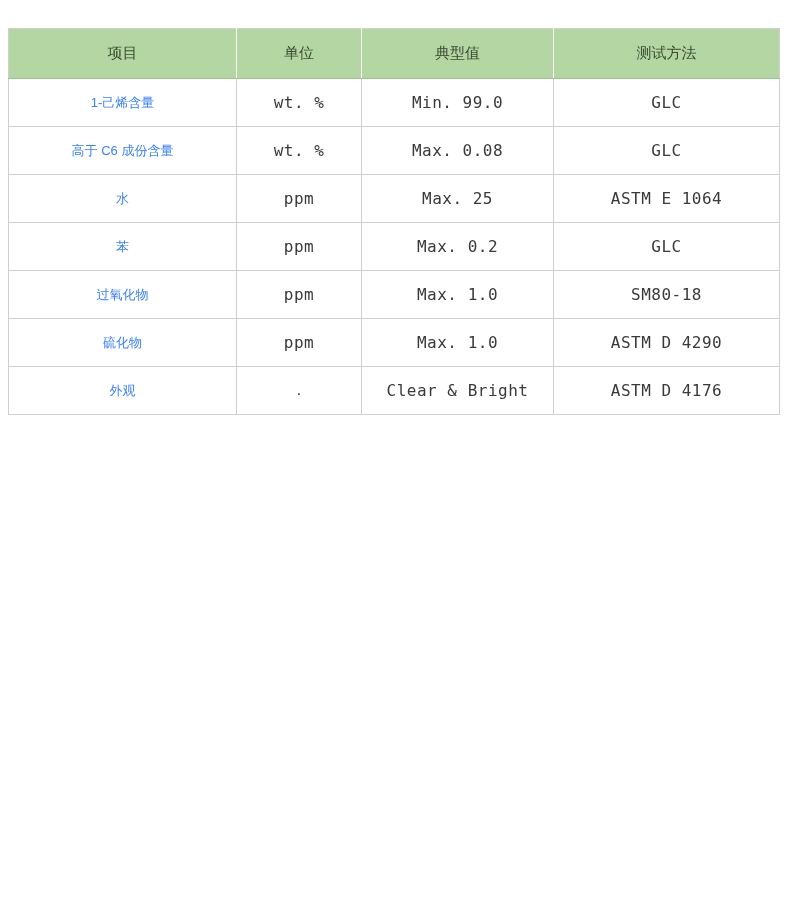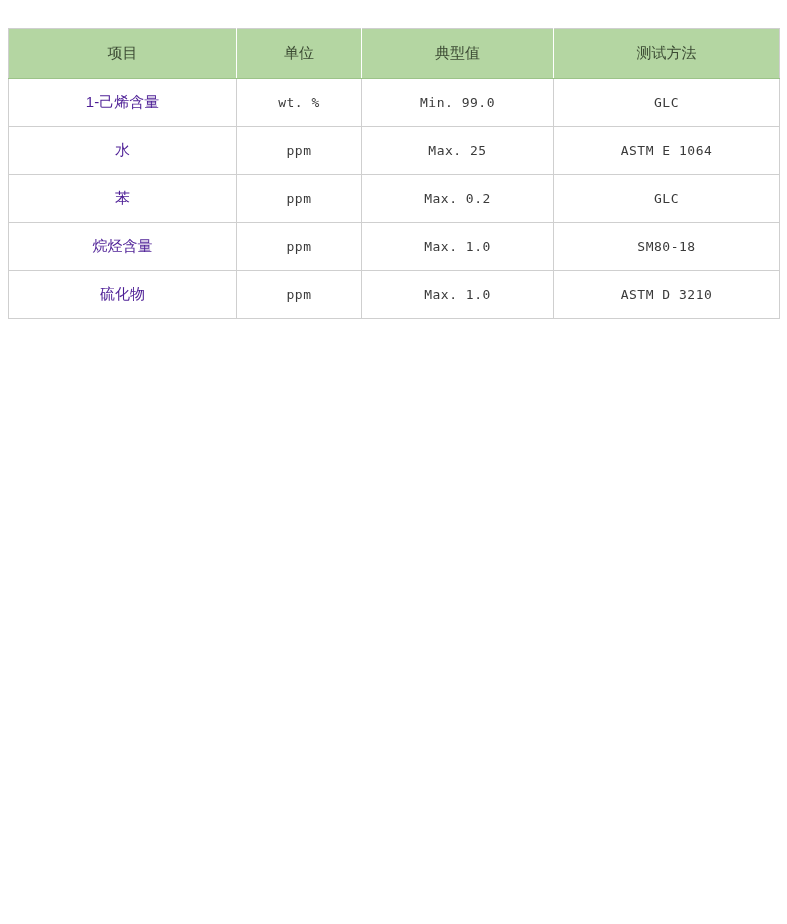--- a/index.html
+++ b/index.html
@@ -47,26 +47,26 @@
     font-size: 15px;
     font-weight: normal;
     height: 50px;
     border-right: 1px solid #ffffff;
     border-bottom: 1px solid #9cc389;
   }
   table.spec-table thead th:last-child {
     border-right: 1px solid #cfcfcf;
   }
   td.item-cell {
-    font-size: 15px;
-    color: #4c1d95;
+    font-size: 13px;
+    color: #3b82f6;
   }
   td.mono-cell {
     font-family: "DejaVu Sans Mono", "Liberation Mono", monospace;
-    font-size: 13px;
+    font-size: 16px;
     letter-spacing: 0.5px;
     color: #3a3a3a;
   }
   td.dot-cell {
     font-family: "DejaVu Sans Mono", "Liberation Mono", monospace;
     font-size: 13px;
     color: #3a3a3a;
   }
 </style>
 </head>
@@ -89,38 +89,50 @@
       </tr>
     </thead>
     <tbody>
       <tr>
         <td class="item-cell">1-己烯含量</td>
         <td class="mono-cell">wt. %</td>
         <td class="mono-cell">Min. 99.0</td>
         <td class="mono-cell">GLC</td>
       </tr>
       <tr>
+        <td class="item-cell">高于 C6 成份含量</td>
+        <td class="mono-cell">wt. %</td>
+        <td class="mono-cell">Max. 0.08</td>
+        <td class="mono-cell">GLC</td>
+      </tr>
+      <tr>
         <td class="item-cell">水</td>
         <td class="mono-cell">ppm</td>
         <td class="mono-cell">Max. 25</td>
         <td class="mono-cell">ASTM E 1064</td>
       </tr>
       <tr>
         <td class="item-cell">苯</td>
         <td class="mono-cell">ppm</td>
         <td class="mono-cell">Max. 0.2</td>
         <td class="mono-cell">GLC</td>
       </tr>
       <tr>
-        <td class="item-cell">烷烃含量</td>
+        <td class="item-cell">过氧化物</td>
         <td class="mono-cell">ppm</td>
         <td class="mono-cell">Max. 1.0</td>
         <td class="mono-cell">SM80-18</td>
       </tr>
       <tr>
         <td class="item-cell">硫化物</td>
         <td class="mono-cell">ppm</td>
         <td class="mono-cell">Max. 1.0</td>
-        <td class="mono-cell">ASTM D 3210</td>
+        <td class="mono-cell">ASTM D 4290</td>
+      </tr>
+      <tr>
+        <td class="item-cell">外观</td>
+        <td class="dot-cell">.</td>
+        <td class="mono-cell">Clear &amp; Bright</td>
+        <td class="mono-cell">ASTM D 4176</td>
       </tr>
     </tbody>
   </table>
 </div>
 
 </body></html>

